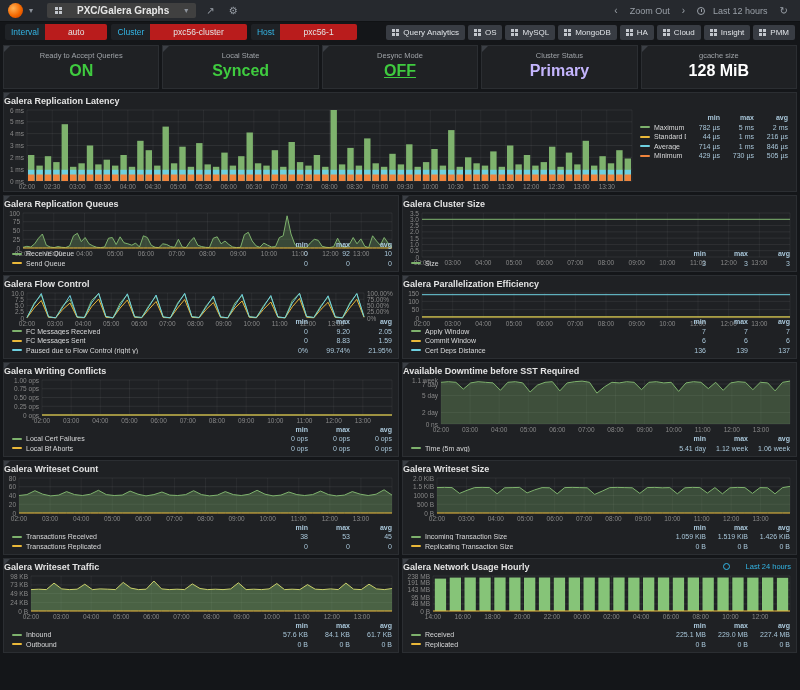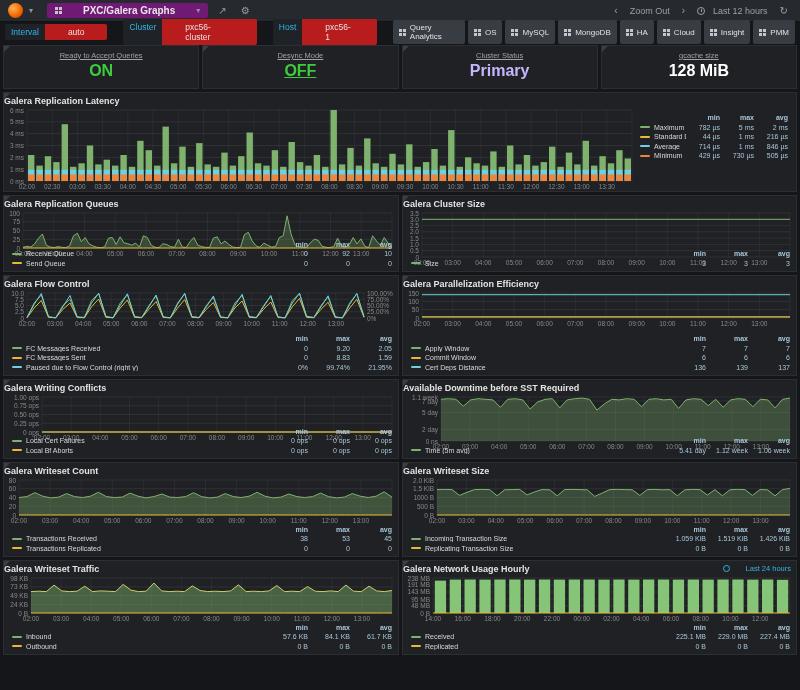--- a/index.html
+++ b/index.html
@@ -2,45 +2,45 @@
 <html><head>
 <meta charset="utf-8">
 <style>
   * { box-sizing: border-box; margin: 0; padding: 0; }
   html,body { width:800px; height:690px; overflow:hidden; background:#141619;
     font-family:"Liberation Sans", sans-serif; color:#d8d9da; }
   
   .navbar { height:22px; background:#26292e; display:flex; align-items:center; padding:0 8px; gap:6px; border-bottom:1px solid #101214;}
   .logo { width:15px; height:15px; border-radius:50%; background:radial-gradient(circle at 35% 35%, #ffb357 0%, #f46800 55%, #bf3900 100%); flex:none;}
   .caret { color:#8d939c; font-size:8px; }
-  .dash-title { display:flex; align-items:center; gap:21px; background:#701a75; padding:2px 8px; border-radius:2px; margin-left:8px;}
+  .dash-title { display:flex; align-items:center; gap:15px; background:#404040; padding:2px 8px; border-radius:2px; margin-left:8px;}
   .dash-title .t { font-size:10px; color:#e6e6e6; font-weight:bold; }
   .grid-ico { width:7px; height:7px; flex:none; background-image:
       linear-gradient(#c3c7cd,#c3c7cd),linear-gradient(#c3c7cd,#c3c7cd),
       linear-gradient(#c3c7cd,#c3c7cd),linear-gradient(#c3c7cd,#c3c7cd);
       background-size:3px 3px; background-position:0 0,4px 0,0 4px,4px 4px; background-repeat:no-repeat;}
   .nav-ico { color:#9aa0a8; font-size:10px; padding:0 4px; cursor:pointer;}
   .nav-right { margin-left:auto; display:flex; align-items:center; gap:8px; font-size:9px; color:#9aa0a8;}
   .clock { width:8px; height:8px; border:1px solid #9aa0a8; border-radius:50%; position:relative;}
   .clock:after { content:""; position:absolute; left:3px; top:1px; width:1px; height:3px; background:#9aa0a8;}
   
-  .submenu { height:20px; display:flex; align-items:center; padding:0 5px; gap:16px; background:#141619;}
+  .submenu { height:20px; display:flex; align-items:center; padding:0 5px; gap:4px; background:#141619;}
   .tv { display:flex; font-size:8.5px; }
   .tv .lbl { background:#1f2226; color:#33b5e5; padding:3px 6px; border-radius:2px 0 0 2px;}
   .tv .val { background:#b91c1c; color:#e3e3e3; padding:3px 23px; border-radius:0 2px 2px 0; cursor:pointer;}
   .links { margin-left:auto; display:flex; gap:3px;}
   .lnk { display:flex; align-items:center; gap:4px; background:#383c43; color:#dfe2e6; font-size:8px; padding:3px 6px; border-radius:2px; cursor:pointer;}
   
   .content { padding:3px; display:flex; flex-direction:column; gap:3px;}
   .row { display:flex; gap:3px; }
   .panel { background:#1f2124; border:1px solid #2b2e32; position:relative; display:flex; flex-direction:column;}
   .panel:before { content:""; position:absolute; left:0; top:0; border-left:6px solid #3b3f45; border-bottom:6px solid transparent;}
   
   .stat { flex:1; height:44px; align-items:center; justify-content:center;}
-  .stat-title { font-size:7.5px; color:#9fa3a8; margin-top:5px; text-align:left;text-decoration:underline;}
+  .stat-title { font-size:7.5px; color:#9fa3a8; margin-top:5px; text-align:left;}
   .stat-value { font-size:16px; font-weight:bold; text-align:center; flex:1; display:flex; align-items:center; justify-content:center; padding-bottom:6px;}
   
   .p-title { font-size:9px; font-weight:bold; color:#e3e3e3; text-align:left; padding:3px 0 1px 0; cursor:pointer; position:relative;}
   .time-ov { position:absolute; right:5px; top:3px; font-size:7.5px; color:#33b5e5; display:flex; align-items:center; gap:16px; font-weight:normal;}
   .oclock { width:7px; height:7px; border:1px solid #33b5e5; border-radius:50%; display:inline-block;}
   .plot { flex:1; min-height:0; cursor:crosshair;}
   .lat-body { flex:1; display:flex; min-height:0;}
   .lat-body .plot { flex:1;}
   .legend { padding:0 6px 3px 8px; font-size:7px; color:#d8d9da;}
   .legend-right { width:158px; flex:none; padding:6px 8px 0 2px; font-size:7px;}
@@ -123,20 +123,24 @@
       </span>
   </div>
 </div>
 
 <div class="content">
 
   <div class="row">
     <div class="panel stat">
       <div class="stat-title">Ready to Accept Queries</div>
       <div class="stat-value" style="color: rgb(63, 203, 63);">ON</div>
+    </div>
+    <div class="panel stat">
+      <div class="stat-title">Local State</div>
+      <div class="stat-value" style="color: rgb(63, 203, 63);">Synced</div>
     </div>
     <div class="panel stat">
       <div class="stat-title">Desync Mode</div>
       <div class="stat-value" style="color: rgb(63, 203, 63); text-decoration: underline;">OFF</div>
     </div>
     <div class="panel stat">
       <div class="stat-title">Cluster Status</div>
       <div class="stat-value" style="color: #c4b5fd;">Primary</div>
     </div>
     <div class="panel stat">
@@ -586,21 +590,21 @@
           <div class="lg-row">
             <span class="lg-name"><i class="dash" style="background:#7EB26D"></i>Size</span>
             <span class="lg-v">3</span>
             <span class="lg-v">3</span>
             <span class="lg-v">3</span>
           </div>
         </div>
     </div>
   </div>
 
-  <div class="row" style="height:101px">
+  <div class="row" style="height:84px">
     <div class="panel" style="flex:1">
       <div class="p-title">Galera Flow Control</div>
       <div class="plot"><svg width="394" height="38">
             <line x1="23" y1="3" x2="23" y2="28" stroke="rgba(255,255,255,0.05)"></line>
             <text x="23" y="36" fill="#898989" font-size="6.5" text-anchor="middle">02:00</text>
             <line x1="51.08333333333333" y1="3" x2="51.08333333333333" y2="28" stroke="rgba(255,255,255,0.05)"></line>
             <text x="51.08333333333333" y="36" fill="#898989" font-size="6.5" text-anchor="middle">03:00</text>
             <line x1="79.16666666666666" y1="3" x2="79.16666666666666" y2="28" stroke="rgba(255,255,255,0.05)"></line>
             <text x="79.16666666666666" y="36" fill="#898989" font-size="6.5" text-anchor="middle">04:00</text>
             <line x1="107.25" y1="3" x2="107.25" y2="28" stroke="rgba(255,255,255,0.05)"></line>
@@ -730,21 +734,21 @@
           <div class="lg-row">
             <span class="lg-name"><i class="dash" style="background:#6ED0E0"></i>Cert Deps Distance</span>
             <span class="lg-v">136</span>
             <span class="lg-v">139</span>
             <span class="lg-v">137</span>
           </div>
         </div>
     </div>
   </div>
 
-  <div class="row" style="height:80px">
+  <div class="row" style="height:95px">
     <div class="panel" style="flex:1">
       <div class="p-title">Galera Writing Conflicts</div>
       <div class="plot"><svg width="394" height="48">
             <line x1="38" y1="3" x2="38" y2="38" stroke="rgba(255,255,255,0.05)"></line>
             <text x="38" y="46" fill="#898989" font-size="6.5" text-anchor="middle">02:00</text>
             <line x1="67.16666666666667" y1="3" x2="67.16666666666667" y2="38" stroke="rgba(255,255,255,0.05)"></line>
             <text x="67.16666666666667" y="46" fill="#898989" font-size="6.5" text-anchor="middle">03:00</text>
             <line x1="96.33333333333334" y1="3" x2="96.33333333333334" y2="38" stroke="rgba(255,255,255,0.05)"></line>
             <text x="96.33333333333334" y="46" fill="#898989" font-size="6.5" text-anchor="middle">04:00</text>
             <line x1="125.5" y1="3" x2="125.5" y2="38" stroke="rgba(255,255,255,0.05)"></line>

